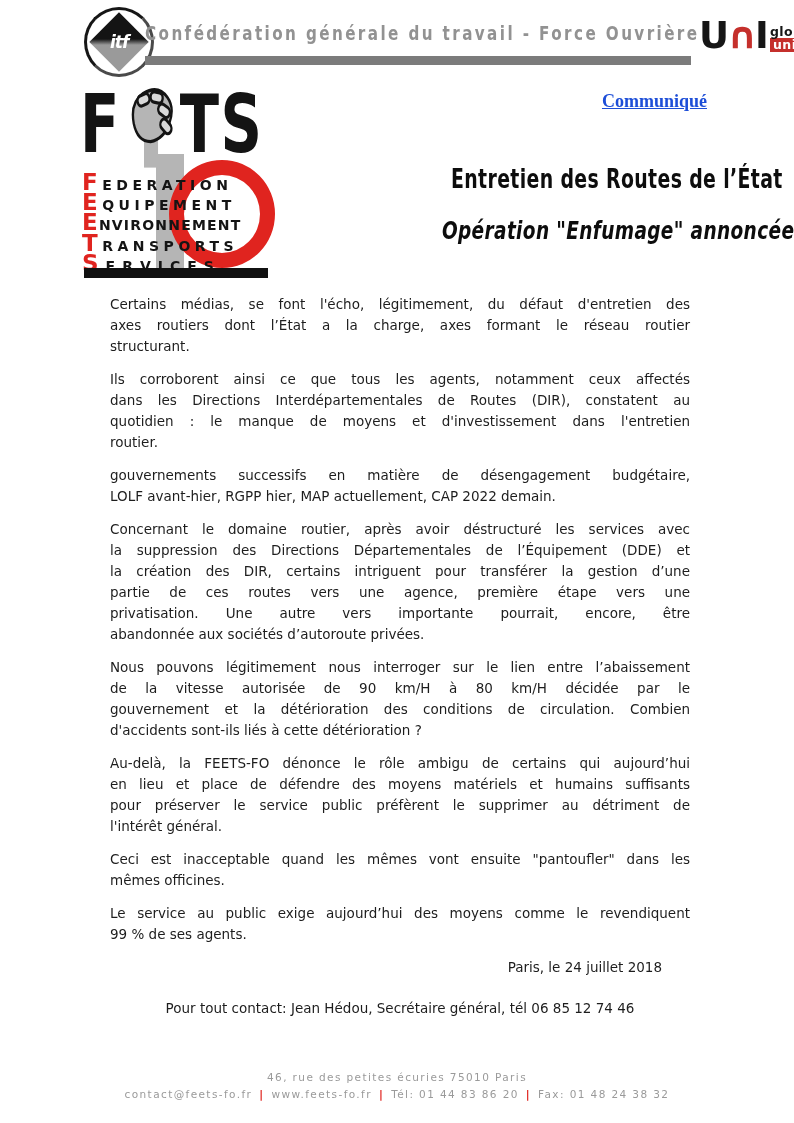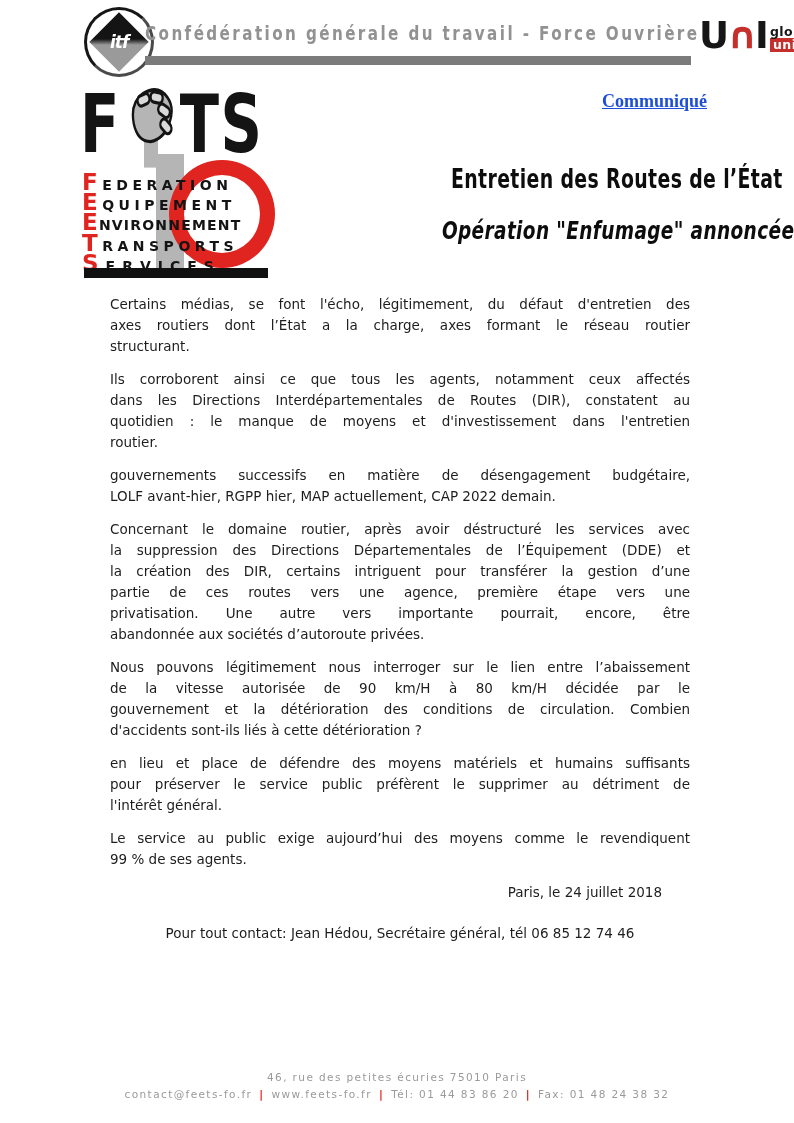--- a/index.html
+++ b/index.html
@@ -177,23 +177,28 @@
       <div class="line">privatisation. Une autre vers importante pourrait, encore, être</div>
       <div class="line">abandonnée aux sociétés d’autoroute privées.</div>
     </div>
     <div class="para">
       <div class="line">Nous pouvons légitimement nous interroger sur le lien entre l’abaissement</div>
       <div class="line">de la vitesse autorisée de 90 km/H à 80 km/H décidée par le</div>
       <div class="line">gouvernement et la détérioration des conditions de circulation. Combien</div>
       <div class="line">d'accidents sont-ils liés à cette détérioration ?</div>
     </div>
     <div class="para">
+      <div class="line">Au-delà, la FEETS-FO dénonce le rôle ambigu de certains qui aujourd’hui</div>
       <div class="line">en lieu et place de défendre des moyens matériels et humains suffisants</div>
       <div class="line">pour préserver le service public préfèrent le supprimer au détriment de</div>
       <div class="line">l'intérêt général.</div>
+    </div>
+    <div class="para">
+      <div class="line">Ceci est inacceptable quand les mêmes vont ensuite "pantoufler" dans les</div>
+      <div class="line">mêmes officines.</div>
     </div>
     <div class="para">
       <div class="line">Le service au public exige aujourd’hui des moyens comme le revendiquent</div>
       <div class="line">99 % de ses agents.</div>
     </div>
     <div class="dateline">Paris, le 24 juillet 2018</div>
     <div class="contact">Pour tout contact: Jean Hédou, Secrétaire général, tél 06 85 12 74 46</div>
   </div>
 
   <div class="footer">

